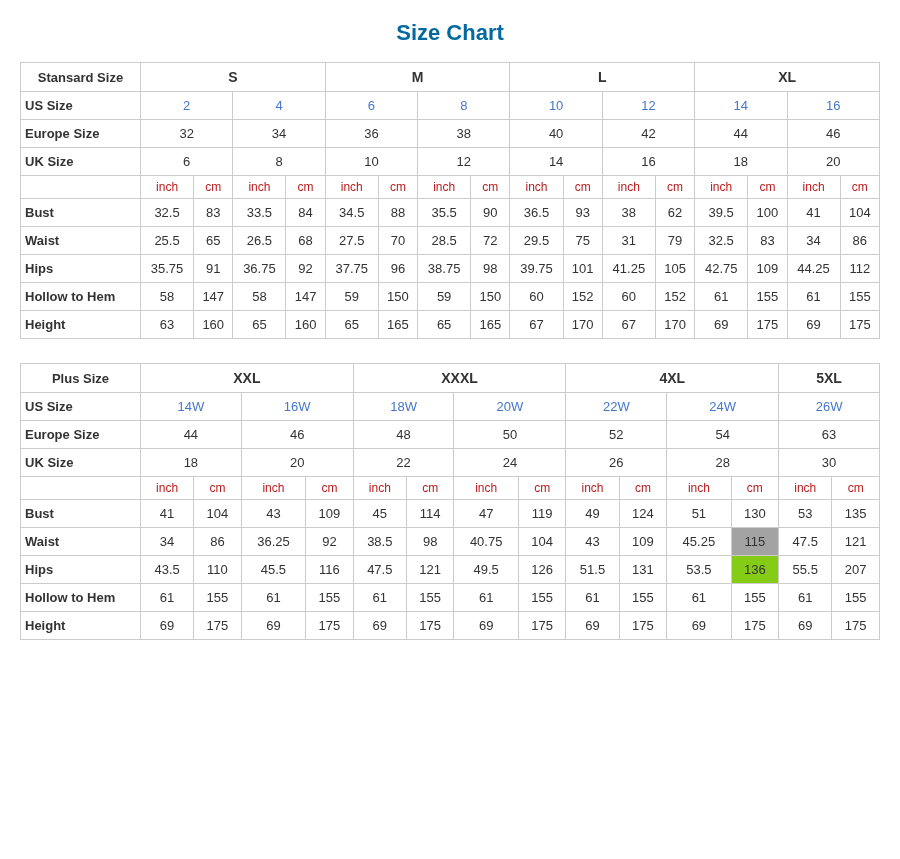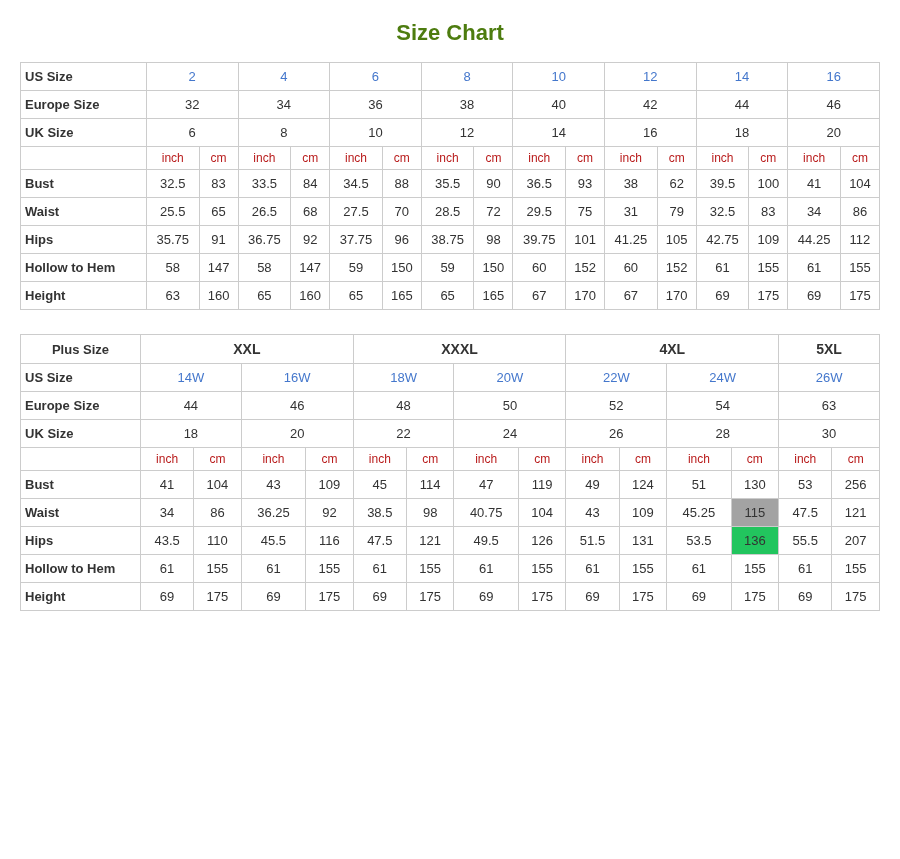--- a/index.html
+++ b/index.html
@@ -6,21 +6,21 @@
     body {
       font-family: Arial, sans-serif;
       background: #fff;
       padding: 20px;
       font-size: 13px;
     }
     .page-title {
       text-align: center;
       font-size: 22px;
       font-weight: bold;
-      color: #4d7c0f;
+      color: #0369a1;
       margin-bottom: 16px;
     }
     .size-chart-table {
       width: 100%;
       border-collapse: collapse;
       margin-bottom: 24px;
     }
     .size-chart-table th,
     .size-chart-table td {
       border: 1px solid #ccc;
@@ -50,20 +50,27 @@
       padding: 4px 2px;
     }
   </style>
 </head>
 <body>
 
 <div class="page-title">Size Chart</div>
 
 <table class="size-chart-table">
   <thead>
+    <tr>
+      <th style="width:120px;">Stansard Size</th>
+      <th colspan="4" class="size-header">S</th>
+      <th colspan="4" class="size-header">M</th>
+      <th colspan="4" class="size-header">L</th>
+      <th colspan="4" class="size-header">XL</th>
+    </tr>
     <tr>
       <td class="row-label">US Size</td>
       <td colspan="2" class="us-size-val">2</td>
       <td colspan="2" class="us-size-val">4</td>
       <td colspan="2" class="us-size-val">6</td>
       <td colspan="2" class="us-size-val">8</td>
       <td colspan="2" class="us-size-val">10</td>
       <td colspan="2" class="us-size-val">12</td>
       <td colspan="2" class="us-size-val">14</td>
       <td colspan="2" class="us-size-val">16</td>
@@ -275,21 +282,21 @@
       <td>109</td>
       <td>45</td>
       <td>114</td>
       <td>47</td>
       <td>119</td>
       <td>49</td>
       <td>124</td>
       <td>51</td>
       <td>130</td>
       <td>53</td>
-      <td>256</td>
+      <td>135</td>
     </tr>
     <tr>
       <td class="row-label">Waist</td>
       <td>34</td>
       <td>86</td>
       <td>36.25</td>
       <td>92</td>
       <td>38.5</td>
       <td>98</td>
       <td>40.75</td>
@@ -307,21 +314,21 @@
       <td>110</td>
       <td>45.5</td>
       <td>116</td>
       <td>47.5</td>
       <td>121</td>
       <td>49.5</td>
       <td>126</td>
       <td>51.5</td>
       <td>131</td>
       <td>53.5</td>
-      <td style="background:#22c55e;">136</td>
+      <td style="background:#84cc16;">136</td>
       <td>55.5</td>
       <td>207</td>
     </tr>
     <tr>
       <td class="row-label">Hollow to Hem</td>
       <td>61</td>
       <td>155</td>
       <td>61</td>
       <td>155</td>
       <td>61</td>

